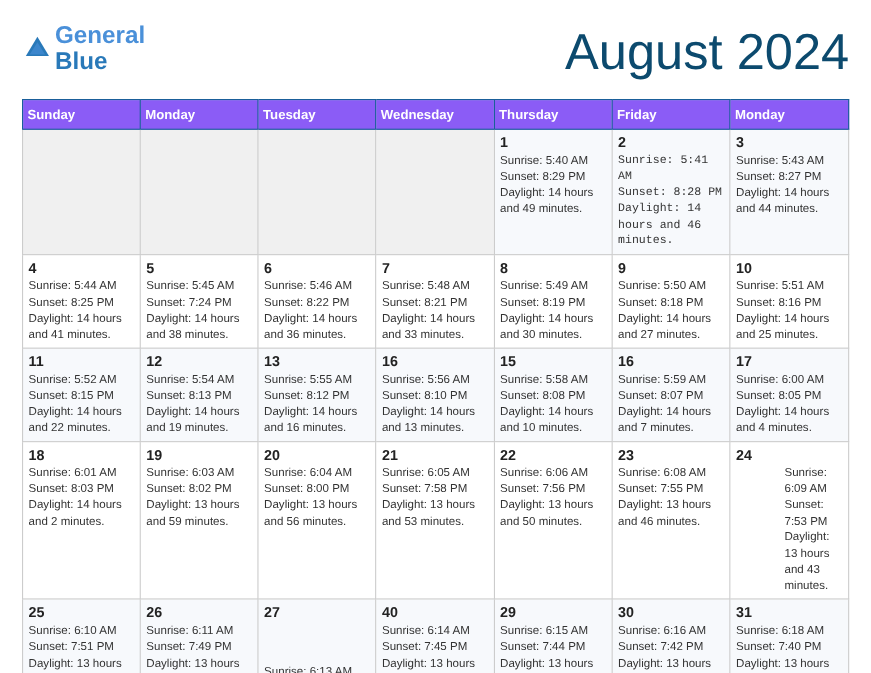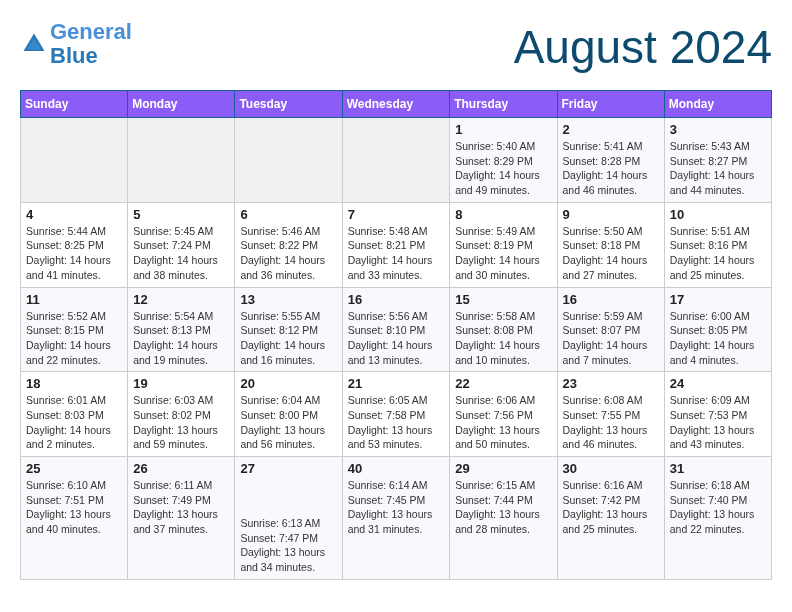--- a/index.html
+++ b/index.html
@@ -126,21 +126,21 @@
         <td class="empty-cell"></td>
         <td class="empty-cell"></td>
         <td>
           <span class="day-number">1</span>
           <div class="day-info" style="white-space: pre-line;">Sunrise: 5:40 AM
 Sunset: 8:29 PM
 Daylight: 14 hours and 49 minutes.</div>
         </td>
         <td>
           <span class="day-number">2</span>
-          <div class="day-info" style="white-space: pre-line;">Sunrise: 5:41 AM
+          <div class="day-info" style="white-space: pre-line; font-family: Liberation Mono, monospace;">Sunrise: 5:41 AM
 Sunset: 8:28 PM
 Daylight: 14 hours and 46 minutes.</div>
         </td>
         <td>
           <span class="day-number">3</span>
           <div class="day-info" style="white-space: pre-line;">Sunrise: 5:43 AM
 Sunset: 8:27 PM
 Daylight: 14 hours and 44 minutes.</div>
         </td>
       </tr>
@@ -264,21 +264,21 @@
 Daylight: 13 hours and 50 minutes.</div>
         </td>
         <td>
           <span class="day-number">23</span>
           <div class="day-info" style="white-space: pre-line;">Sunrise: 6:08 AM
 Sunset: 7:55 PM
 Daylight: 13 hours and 46 minutes.</div>
         </td>
         <td>
           <span class="day-number">24</span>
-          <div class="day-info" style="white-space: pre-line;">Sunrise: 6:09 AM
+          <div class="day-info" style="white-space: pre-line; margin-left: 44px;">Sunrise: 6:09 AM
 Sunset: 7:53 PM
 Daylight: 13 hours and 43 minutes.</div>
         </td>
       </tr>
       <tr>
         <td>
           <span class="day-number">25</span>
           <div class="day-info" style="white-space: pre-line;">Sunrise: 6:10 AM
 Sunset: 7:51 PM
 Daylight: 13 hours and 40 minutes.</div>

